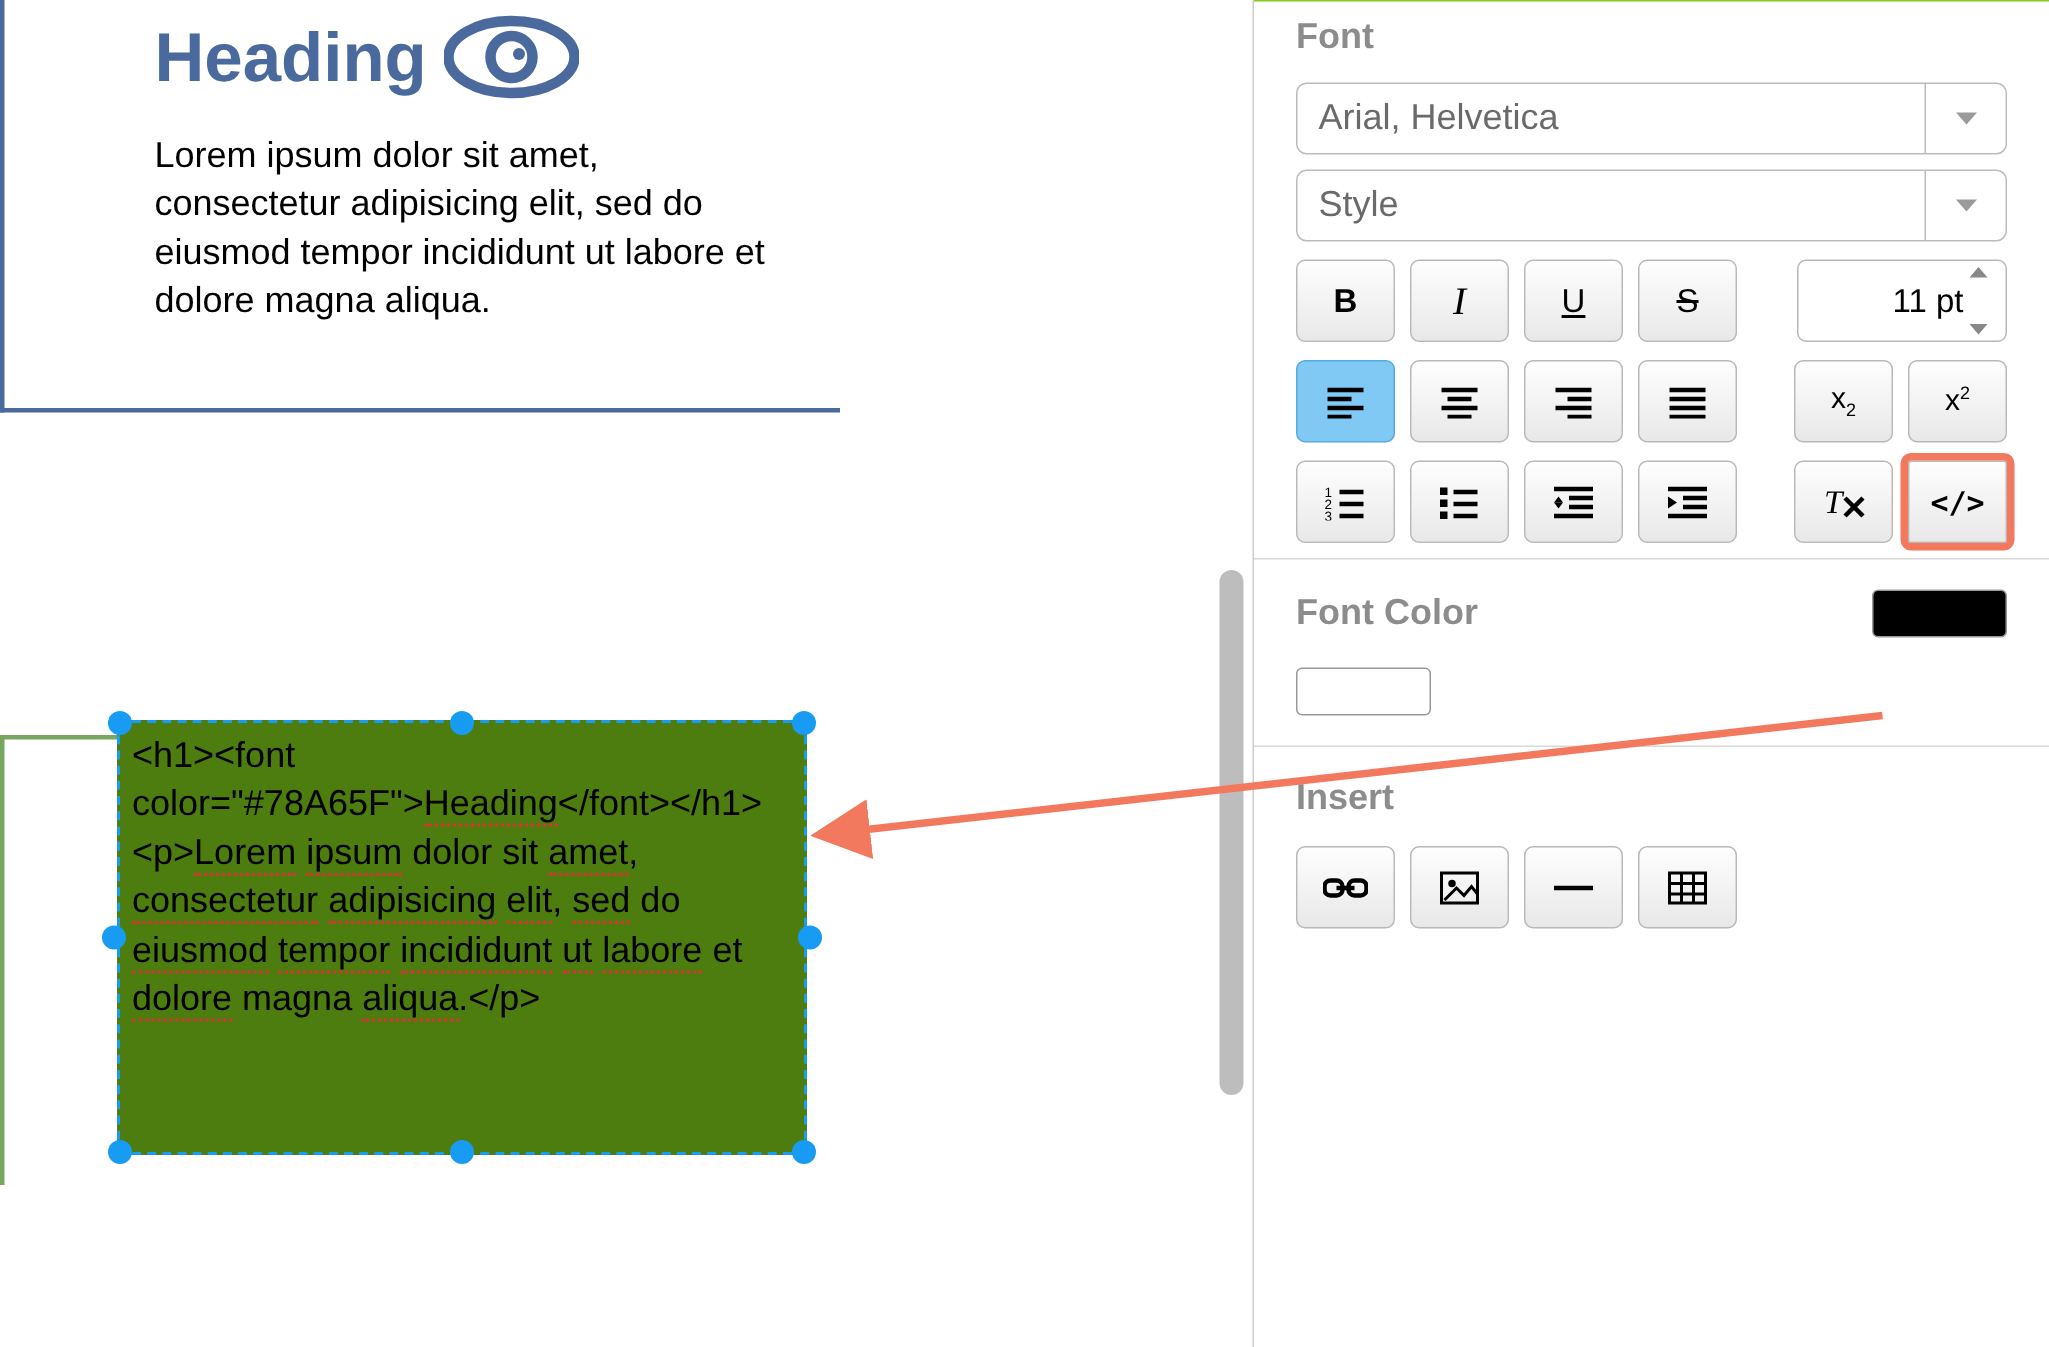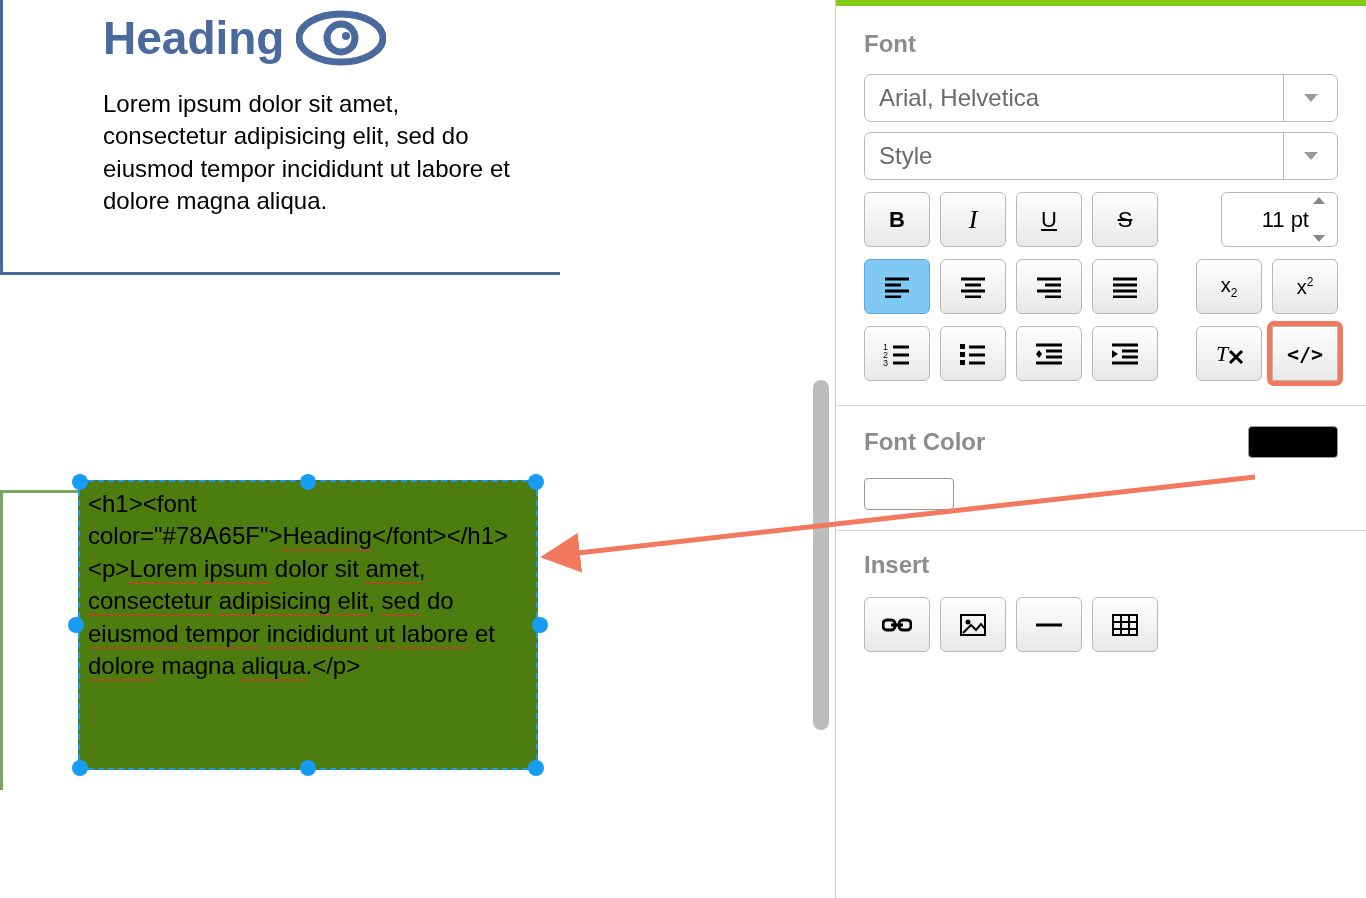--- a/index.html
+++ b/index.html
@@ -148,22 +148,22 @@
     background: #fff;
   }
   .panel-title {
     text-align: center;
     font-size: 26px;
     font-weight: bold;
     color: #6f6f6f;
     padding: 28px 0 26px;
   }
   .section {
-    border-top: 6px solid #84cc16;
-    padding: 24px 28px;
+    border-top: 1px solid #84cc16;
+    padding: 10px 28px;
   }
   .section-label {
     font-size: 24px;
     font-weight: bold;
     color: #8c8c8c;
     margin-bottom: 16px;
   }
 
   .select-row {
     display: block;
@@ -217,21 +217,21 @@
   }
   .fmt-btn.highlight {
     outline: 5px solid #f2795e;
     outline-offset: 0;
     border-radius: 2px;
   }
   .fmt-btn svg { display:block; }
   .spacer { flex: 1; }
 
   .size-box {
-    width: 117px; height: 55px;
+    width: 140px; height: 55px;
     border: 1px solid #b8b8b8;
     border-radius: 6px;
     display:flex;align-items:center;
     justify-content:flex-end;
     padding-right: 28px;
     font-size: 22px;
     position: relative;
     background:#fff;
   }
   .stepper {

